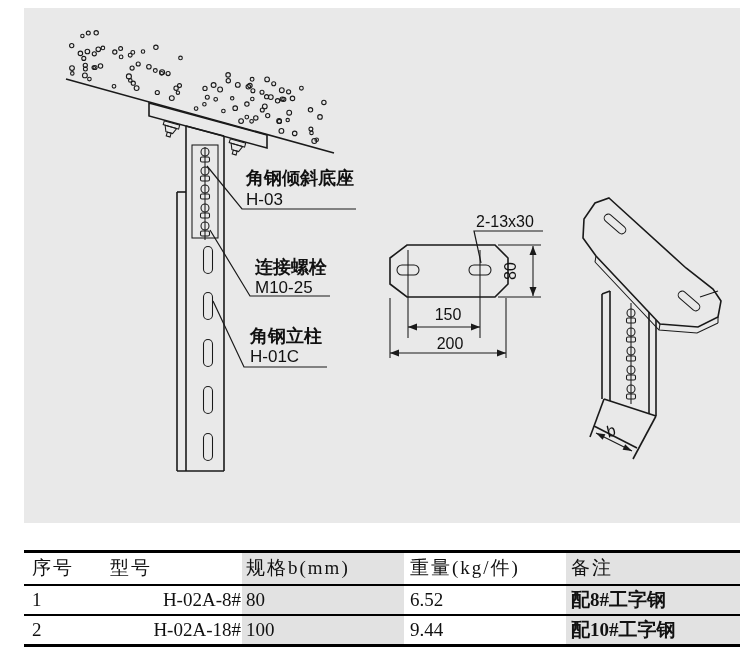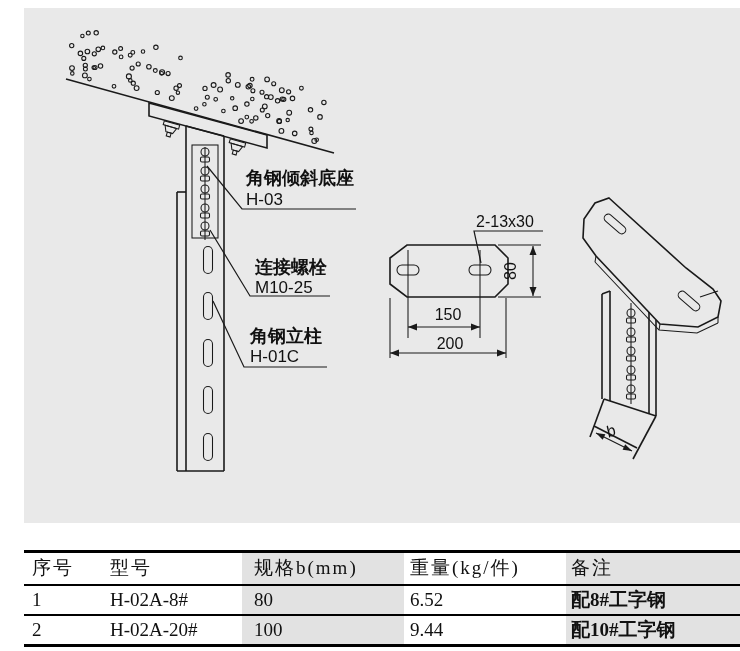--- a/index.html
+++ b/index.html
@@ -22,22 +22,22 @@
   .bottom-area{position:absolute;left:0;top:523px;width:740px;height:128px;background:#ffffff;}
   table.spec{border-collapse:collapse;table-layout:fixed;width:740px;margin-top:27px;
              font-family:"Liberation Serif",serif;font-size:19px;color:#111;
              border-top:3px solid #000;border-bottom:3px solid #000;}
   table.spec thead tr{border-bottom:2px solid #000;}
   table.spec tbody tr.r1{border-bottom:2px solid #000;}
   table.spec th{font-weight:normal;text-align:left;height:33px;box-sizing:border-box;
                 vertical-align:middle;letter-spacing:2px;}
   table.spec td{height:29px;box-sizing:border-box;vertical-align:middle;}
   .c1{padding-left:8px;}
-  .c2{padding-left:8px;}
-  .c3{padding-left:12px;}
+  .c2{padding-left:8px;text-align:right;}
+  .c3{padding-left:4px;}
   .c4{padding-left:6px;}
   .c5{padding-left:5px;font-weight:bold;}
   .shade{background:#e2e2e2;}
 </style>
 </head>
 <body>
 
 <div class="page">
   <div class="gray-band"></div>
 
@@ -324,21 +324,21 @@
       <tbody>
         <tr class="r1">
           <td class="c1">1</td>
           <td class="c2">H-02A-8#</td>
           <td class="c3 shade">80</td>
           <td class="c4">6.52</td>
           <td class="c5 shade">配8#工字钢</td>
         </tr>
         <tr class="r2">
           <td class="c1">2</td>
-          <td class="c2">H-02A-20#</td>
+          <td class="c2">H-02A-18#</td>
           <td class="c3 shade">100</td>
           <td class="c4">9.44</td>
           <td class="c5 shade">配10#工字钢</td>
         </tr>
       </tbody>
     </table>
   </div>
 </div>
 
 </body></html>

